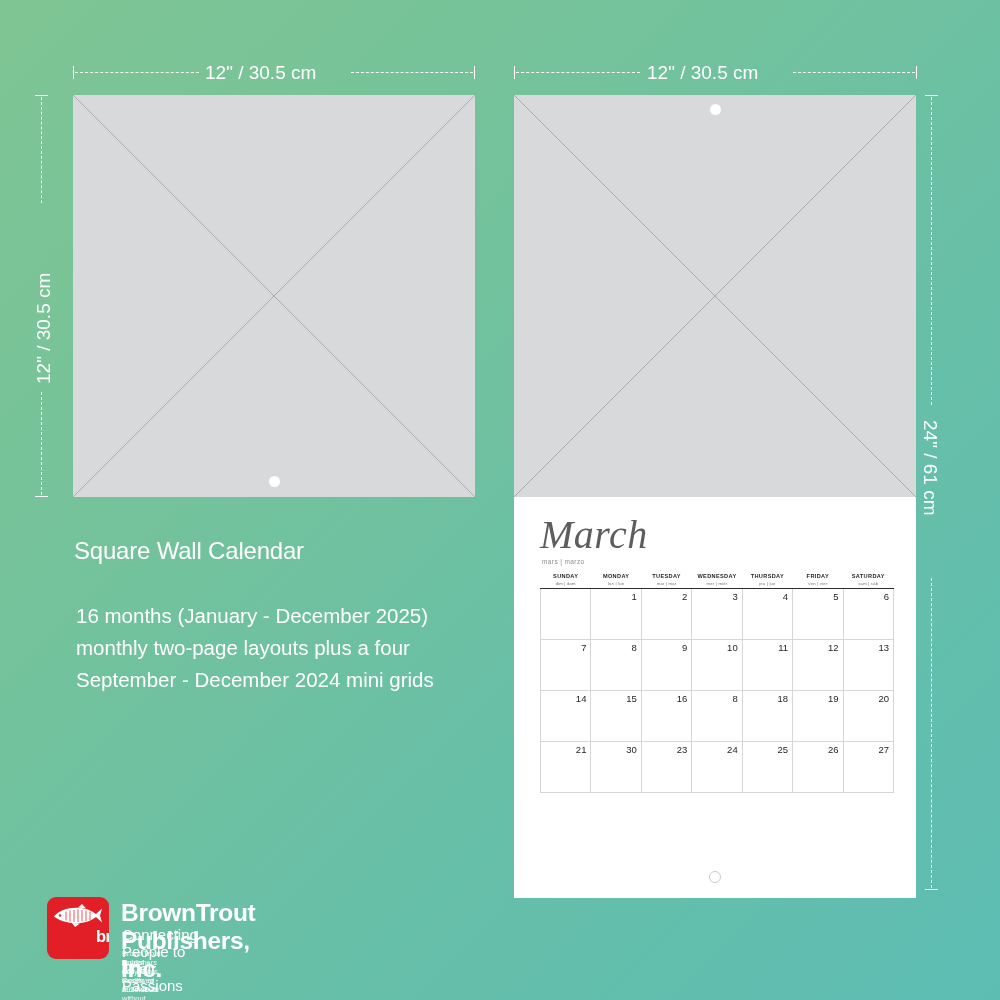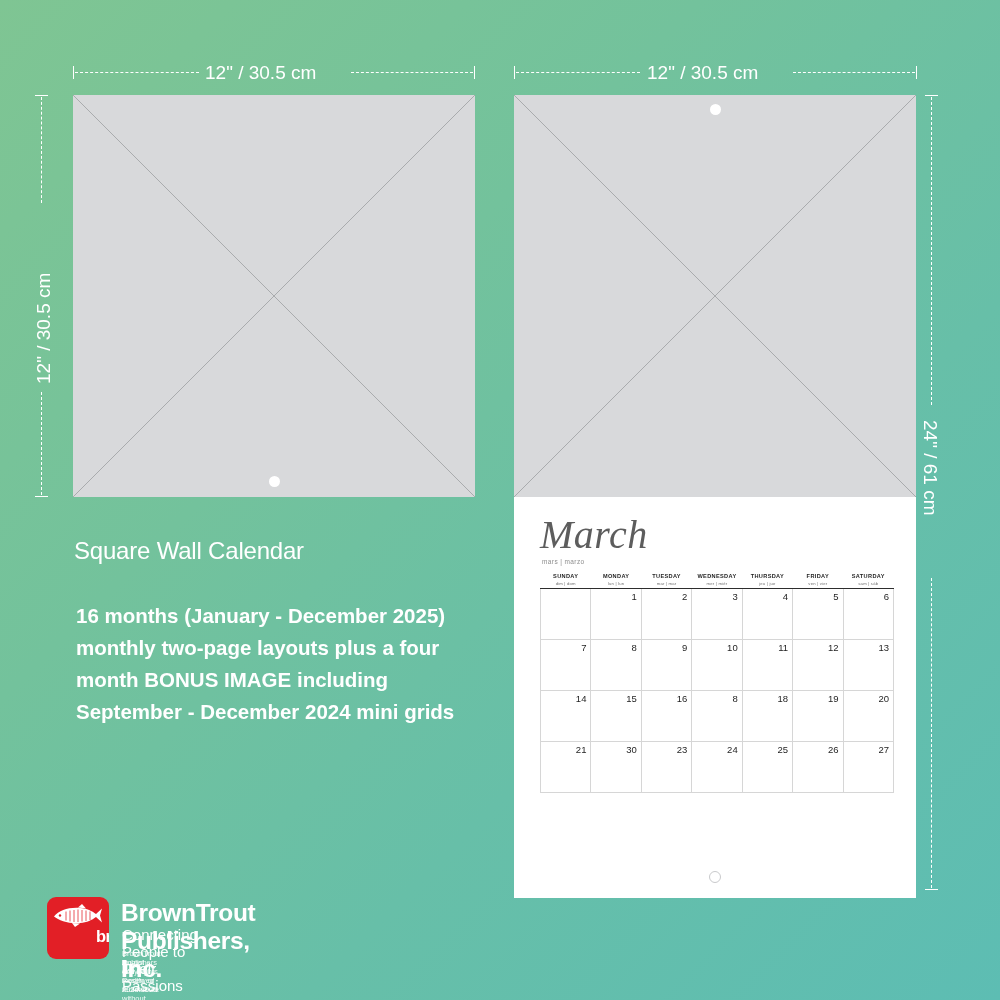--- a/index.html
+++ b/index.html
@@ -151,21 +151,21 @@
     font-size: 24px;
     font-weight: 400;
     letter-spacing: -0.2px;
   }
   #subcopy {
     position: absolute;
     left: 76px; top: 600px;
     width: 440px;
     color: #ffffff;
     font-size: 20.5px;
-    font-weight: 700;
+    font-weight: 400;
     line-height: 1.56;
   }
 
   
   #footer { position: absolute; left: 47px; top: 897px; }
   #logo-mark {
     position: absolute; left: 0; top: 0;
     width: 62px; height: 62px;
     border-radius: 9px;
     background: #e21f26;
@@ -332,21 +332,20 @@
       </table>
     </div>
     <div class="hole-outline" style="left:195px; top:374px;"></div>
   </div>
 
   <div id="headline">Square Wall Calendar</div>
 
   <div id="subcopy">
     <div>16 months (January - December 2025)</div>
     <div>monthly two-page layouts plus a four</div>
-    <div>month BONUS IMAGE including</div>
     <div>September - December 2024 mini grids</div>
   </div>
 
   <div id="footer">
     <div id="logo-mark">
       <svg id="logo-fish" width="52" height="25" viewBox="0 0 104 50">
         <path d="M4 27 C14 15, 34 8, 56 10 C70 11, 80 16, 88 22
                  L100 11 L96 25 L100 39 L88 28 C80 34, 70 39, 56 40
                  C34 42, 14 35, 4 27 Z" fill="#ffffff"></path>
         <path d="M52 9 L60 2 L68 11" fill="#ffffff"></path>

